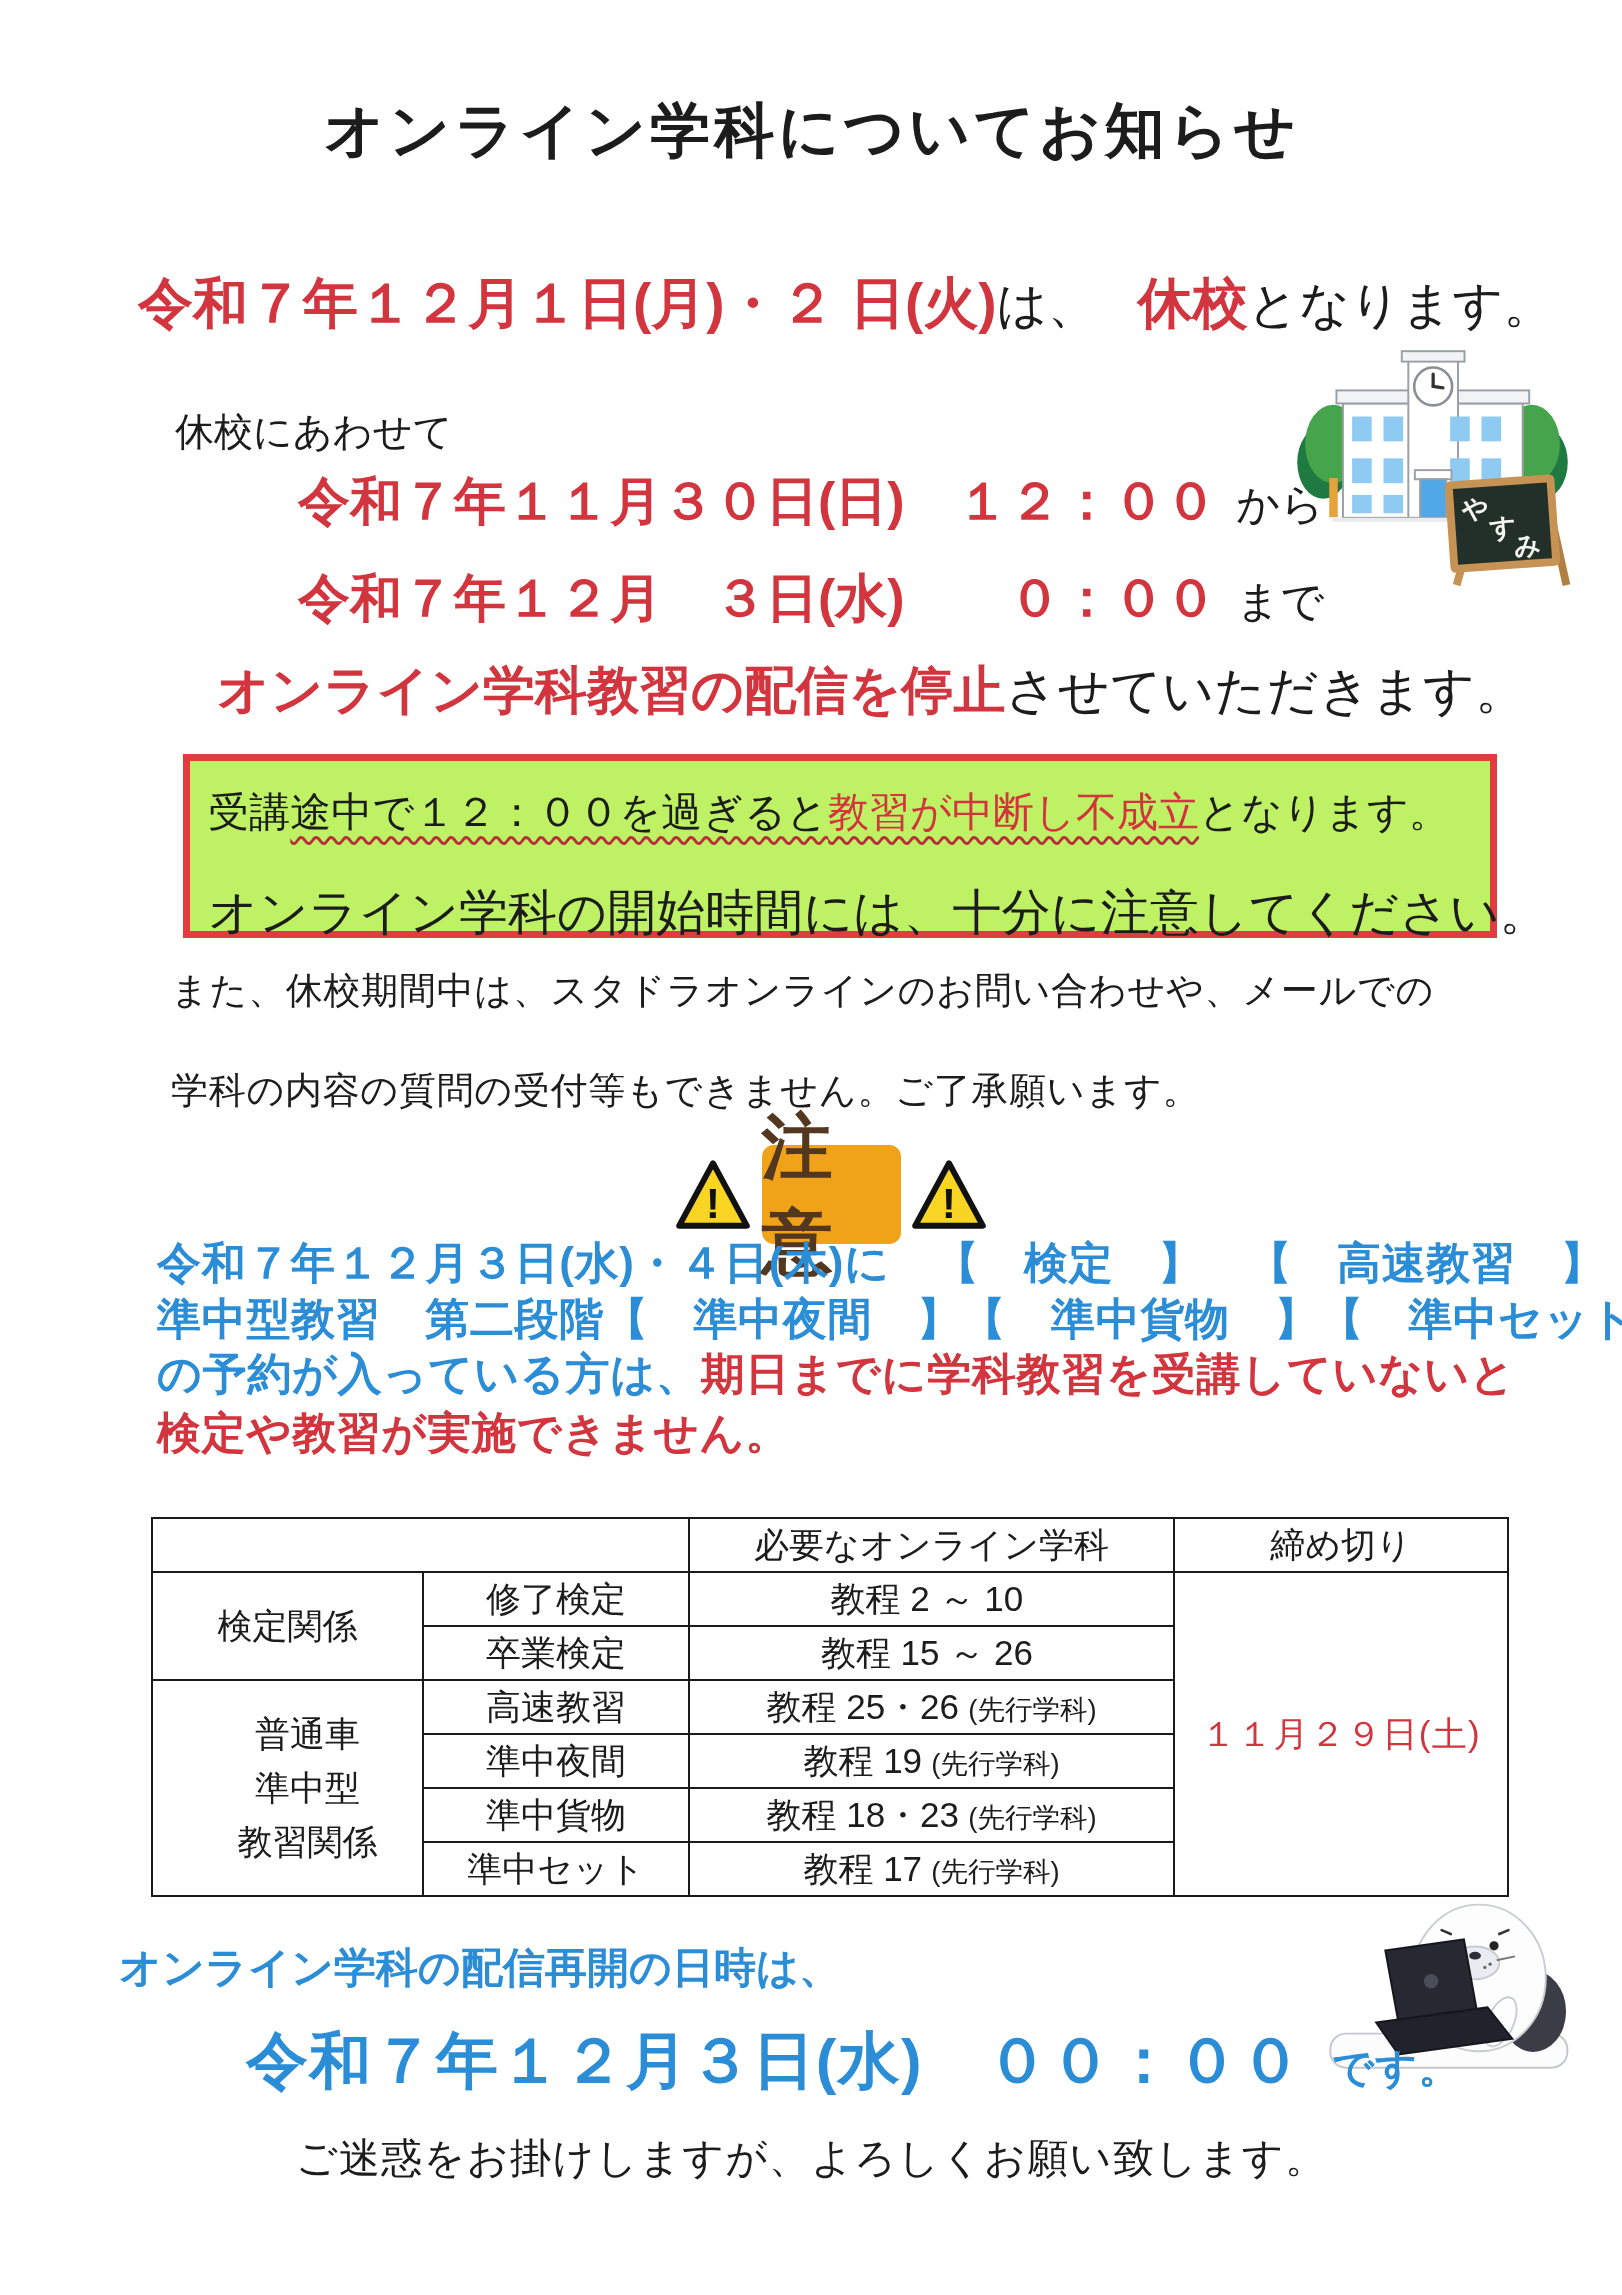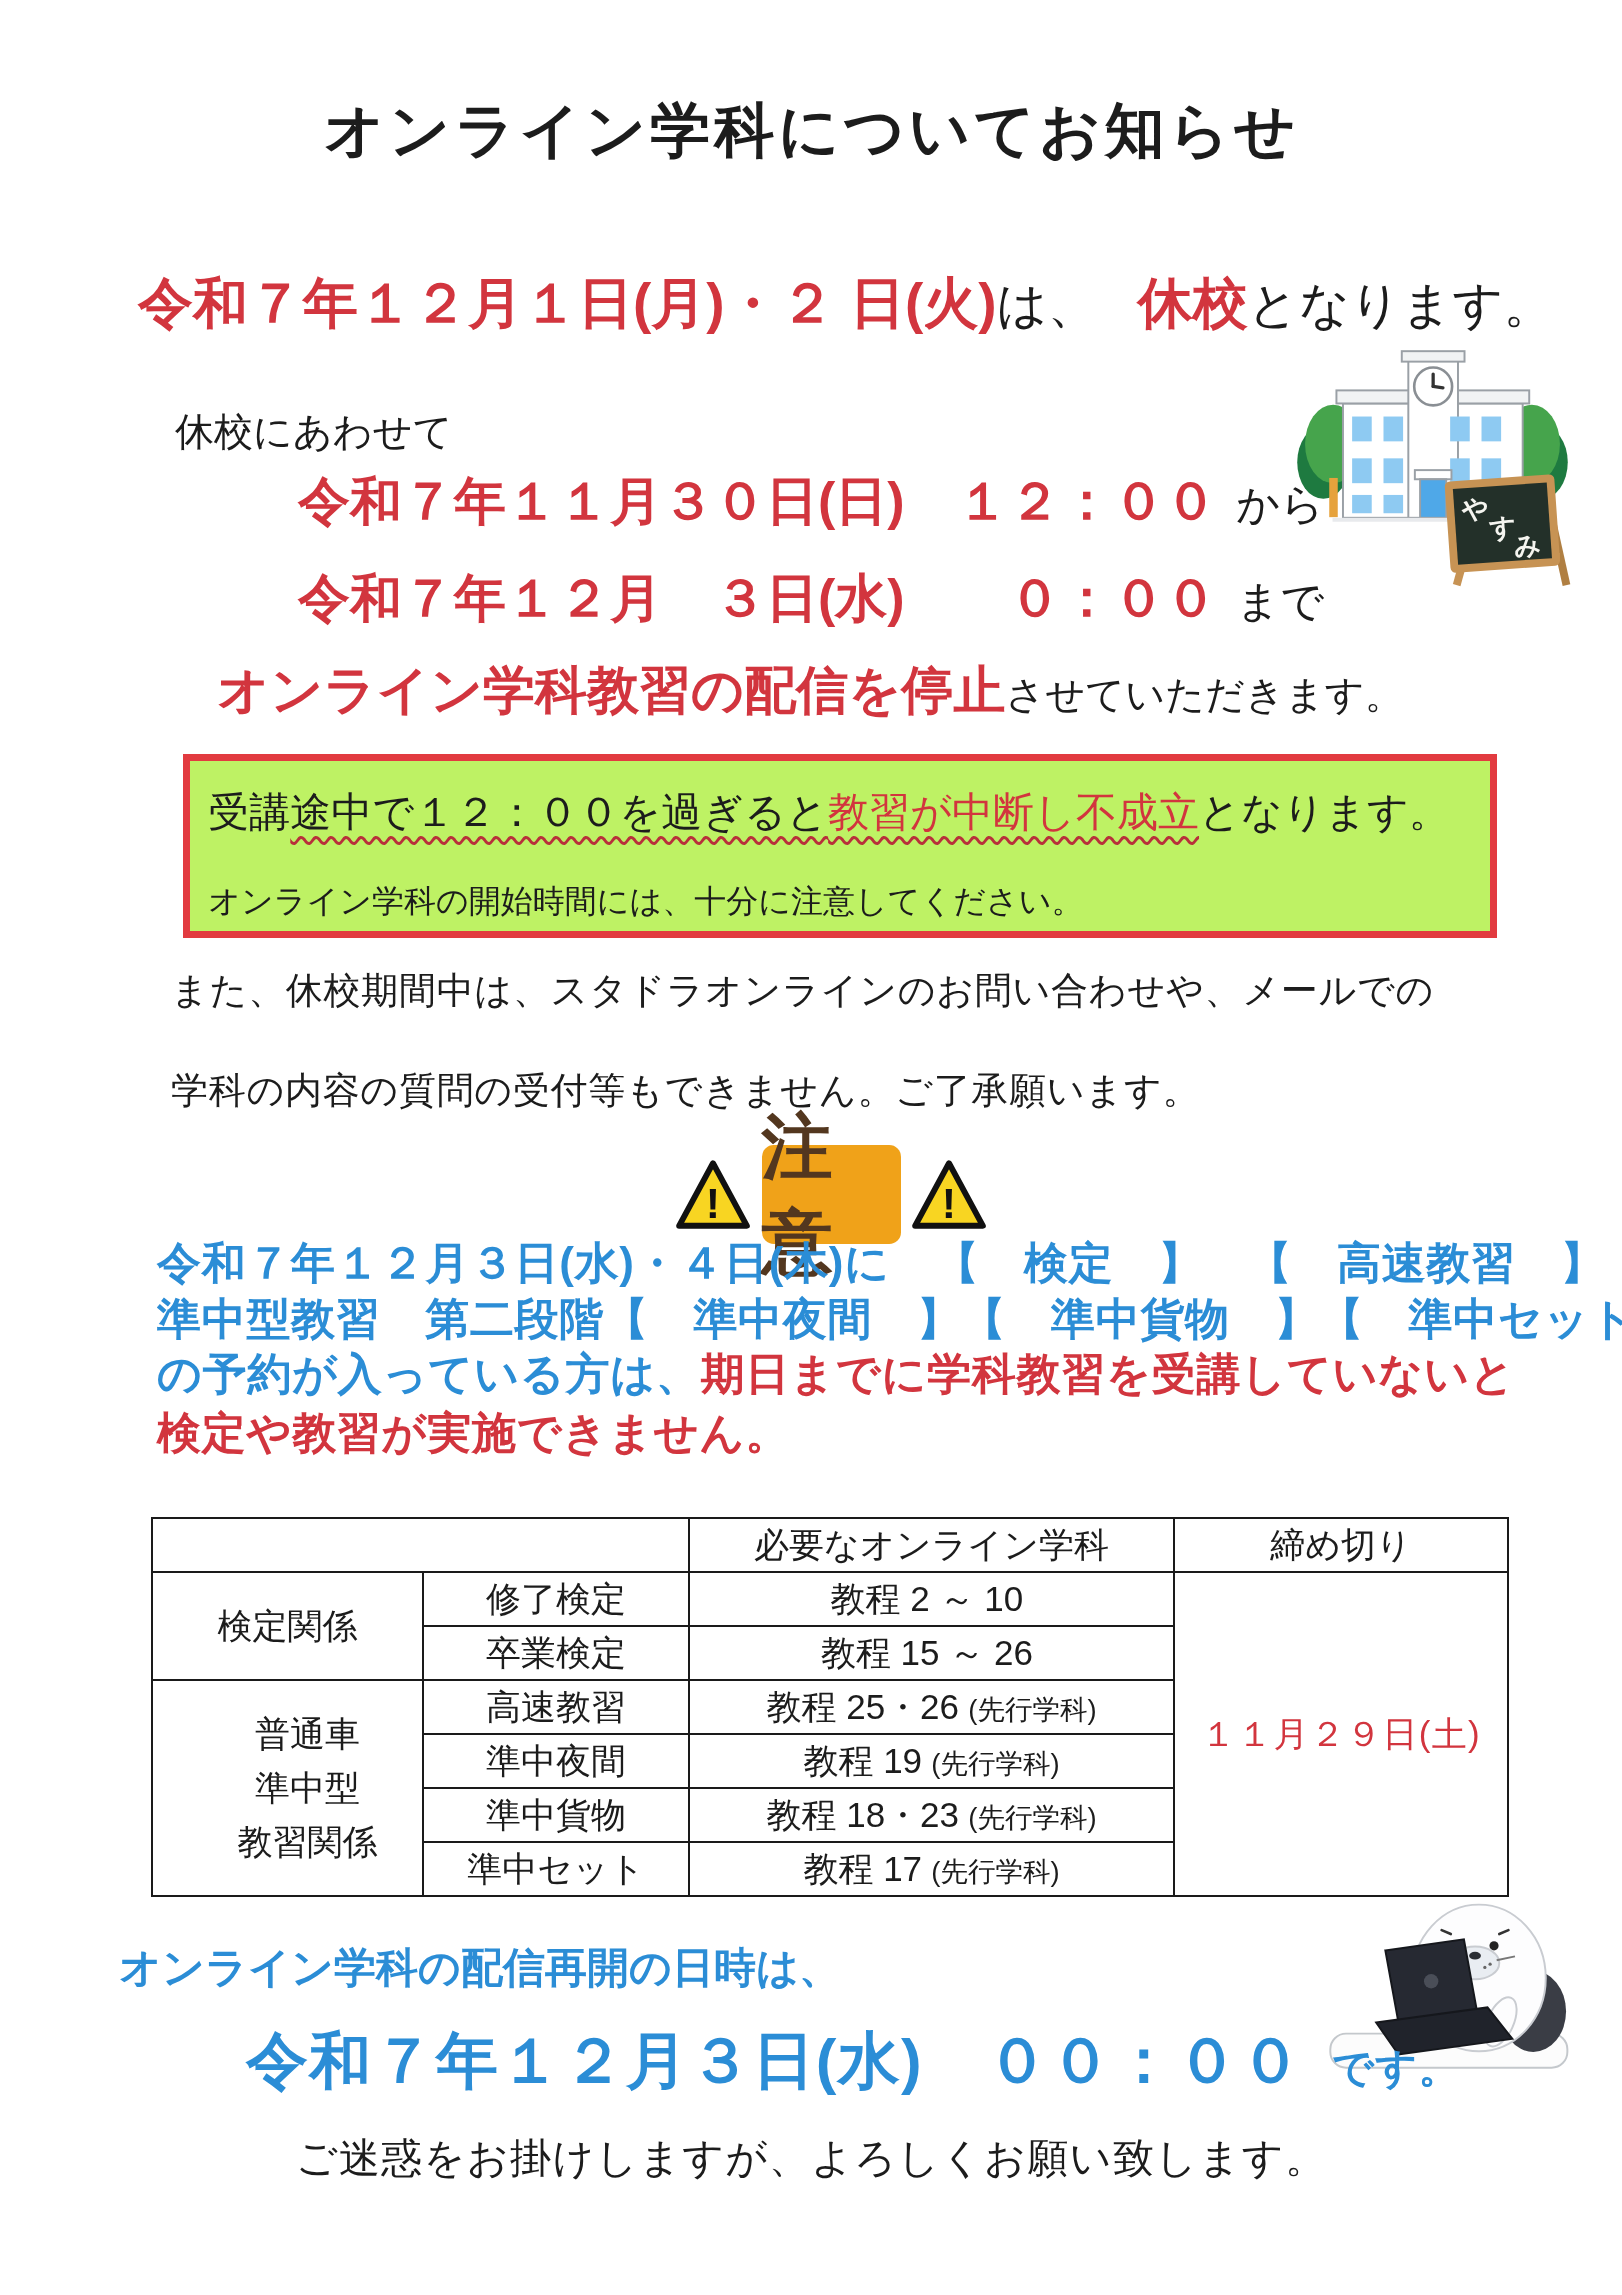--- a/index.html
+++ b/index.html
@@ -21,28 +21,28 @@
   .closure .small{font-size:50px;font-weight:400;}
 
   .along{top:412px;left:175px;font-size:39px;}
 
   .dateline{left:298px;font-size:52px;font-weight:700;}
   .from{top:475px;}
   .to{top:572px;}
   .dateline .suffix{font-size:43px;font-weight:400;color:#1c1c1c;margin-left:19.6px;}
 
   .action{top:664px;left:177px;font-size:52px;}
-  .action .tail{font-size:39px;font-weight:400;color:#1c1c1c;}
+  .action .tail{font-size:51px;font-weight:400;color:#1c1c1c;}
 
   .warnbox{
     position:absolute;left:183px;top:754px;width:1314px;height:184px;
     border:7.2px solid #e23b40;box-sizing:border-box;background:#bef264;
   }
   .warnbox .l1{position:absolute;top:23.6px;left:18.3px;font-size:41px;white-space:nowrap;}
-  .warnbox .l2{position:absolute;top:119px;left:18.3px;font-size:32px;white-space:nowrap;}
+  .warnbox .l2{position:absolute;top:119px;left:18.3px;font-size:49px;white-space:nowrap;}
   .wavy{
     text-decoration:underline;text-decoration-style:wavy;
     text-decoration-color:#b8303a;text-decoration-thickness:2.6px;
     text-underline-offset:9.8px;text-decoration-skip-ink:none;
   }
 
   .note1{top:972px;left:171px;font-size:37px;letter-spacing:0.7px;}
   .note2{top:1072px;left:171px;font-size:37px;letter-spacing:0.7px;}
 
   .caution-row{position:absolute;top:1142px;left:675px;display:flex;align-items:center;gap:10.5px;height:105px;}

